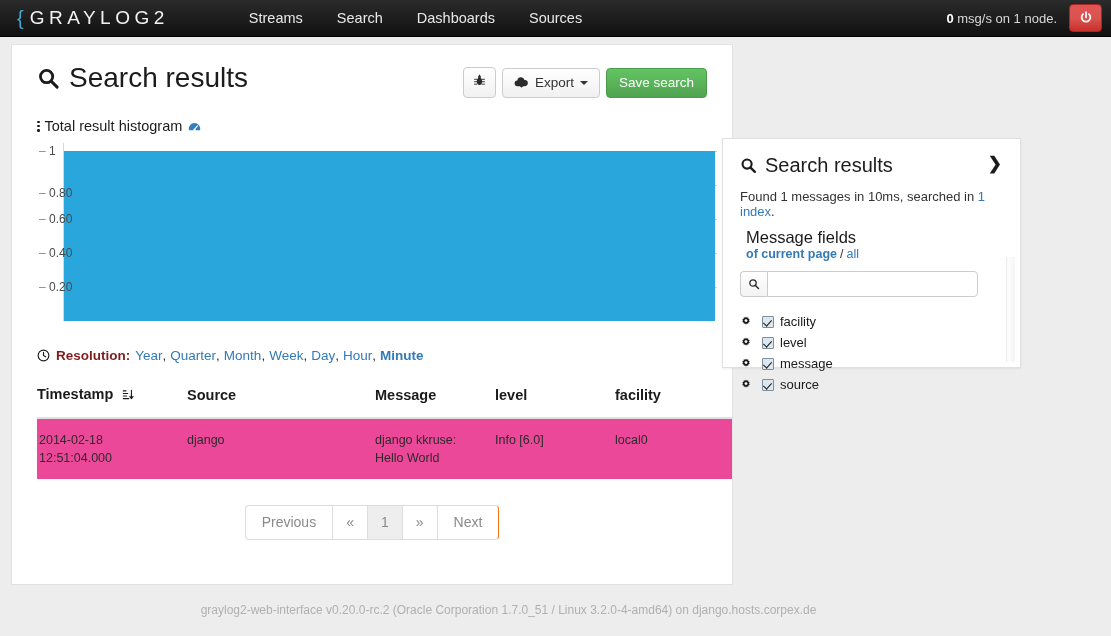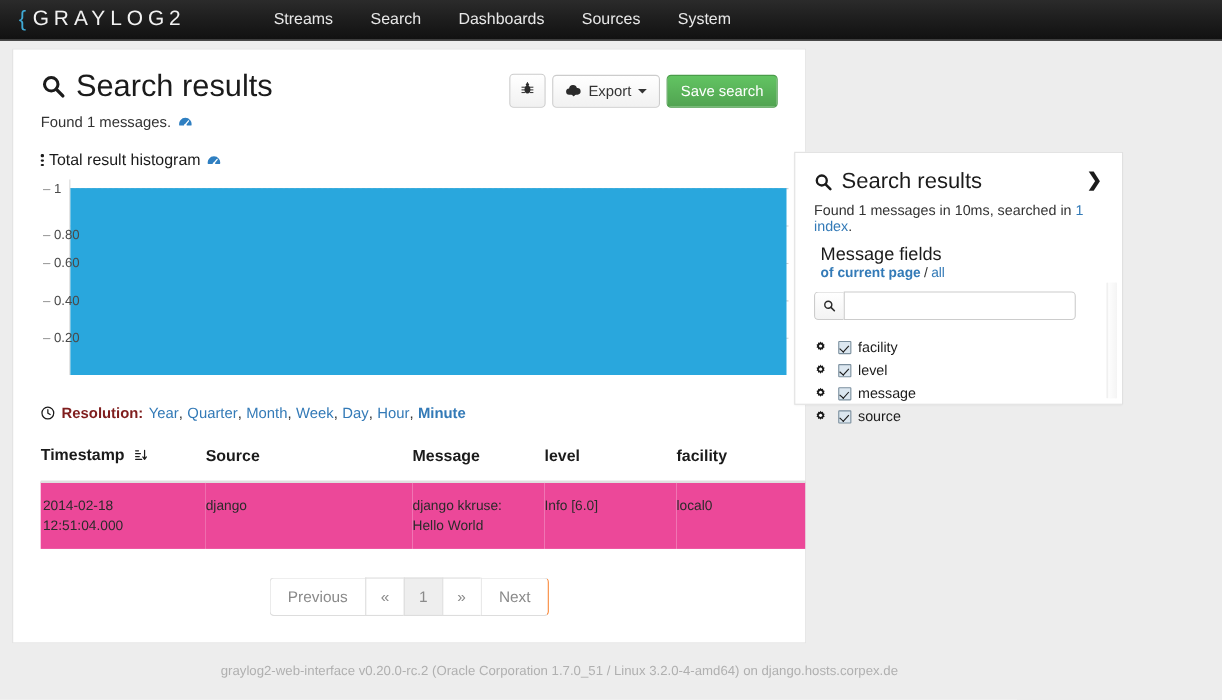--- a/index.html
+++ b/index.html
@@ -165,21 +165,21 @@
   .sb-inner { padding: 15px 17px 0 17px; position: relative; height: 100%; }
   .sb-title {
     font-size: 20px; color: #1b1b1b; font-weight: 400;
     display: flex; align-items: center; line-height: 1.15;
   }
   .sb-title .mag { margin-right: 8px; display: inline-flex; }
   .sb-chevron {
     position: absolute; right: 18px; top: 16px; cursor: pointer;
     font-size: 17px; color: #1b1b1b; font-weight: bold; line-height: 1;
   }
-  .sb-found { font-size: 13px; color: #333; margin-top: 6px; }
+  .sb-found { font-size: 13px; color: #333; margin-top: 12px; }
   .sb-found a { color: #337ab7; text-decoration: none; cursor: pointer; }
   .sb-fields {
     margin-top: 9px; font-size: 16.5px; color: #1b1b1b;
     display: flex; align-items: baseline; flex-wrap: wrap; flex-direction: column;
   }
   .sb-fields .sub { font-size: 12.5px; margin-left: 6px; }
   .sb-fields .sub a { color: #337ab7; text-decoration: none; cursor: pointer; }
   .sb-fields .sub a.bold { font-weight: bold; }
   .sb-fields .sub .slash { color: #333; margin: 0 3px; }
 
@@ -232,48 +232,46 @@
   <div class="navbar">
     <div class="brand">
       <span class="brace">{</span>
       <span>GRAYLOG2</span>
     </div>
     <div class="nav-links">
       <a class="nav-link">Streams</a>
       <a class="nav-link">Search</a>
       <a class="nav-link">Dashboards</a>
       <a class="nav-link">Sources</a>
-      <a class="nav-link">System</a>
+    </div>
+    <div class="nav-right">
+      <div class="nav-stats"><b>0</b><span> msg/s on 1 node.</span></div>
+      <div class="power-btn">
+        <svg width="14" height="14" viewBox="0 0 16 16">
+          <path d="M8 1.2v6.2" stroke="#fff" stroke-width="2" stroke-linecap="round" fill="none"></path>
+          <path d="M4.6 3.6a5 5 0 1 0 6.8 0" stroke="#fff" stroke-width="2" fill="none" stroke-linecap="round"></path>
+        </svg>
+      </div>
     </div>
   </div>
 
   <div class="card">
     <div class="card-inner">
 
       <div class="title-row">
         <div>
           <h1 class="page-title">
             <span class="mag">
               <svg width="23" height="23" viewBox="0 0 24 24">
                 <circle cx="10" cy="10" r="6.4" stroke="#1b1b1b" stroke-width="2.9" fill="none"></circle>
                 <path d="M14.9 14.9 L21 21" stroke="#1b1b1b" stroke-width="3.2" stroke-linecap="round"></path>
               </svg>
             </span>
             <span>Search results</span>
           </h1>
-          <div class="subtitle">
-            <span>Found 1 messages.</span>
-            <span class="gauge-ico">
-              <svg width="13" height="13" viewBox="0 0 16 16">
-                <path d="M1.2 12.5a7 7 0 1 1 13.6 0z" fill="#2f7fc1"></path>
-                <circle cx="8" cy="12.3" r="1.5" fill="#fff"></circle>
-                <path d="M8 11.6 L11.6 7.2" stroke="#fff" stroke-width="1.4" stroke-linecap="round"></path>
-              </svg>
-            </span>
-          </div>
         </div>
         <div class="actions">
           <button class="btn btn-icon">
             <span>
               <svg width="13" height="13" viewBox="0 0 16 16">
                 <ellipse cx="8" cy="9" rx="3.3" ry="4.5" fill="#2b2b2b"></ellipse>
                 <circle cx="8" cy="3.6" r="1.8" fill="#2b2b2b"></circle>
                 <path d="M1.8 6.5h3M11.2 6.5h3M1.8 9.5h3M11.2 9.5h3M1.8 12.5h3M11.2 12.5h3" stroke="#2b2b2b" stroke-width="1.1" stroke-linecap="round"></path>
                 <path d="M8 2.4V.8" stroke="#2b2b2b" stroke-width="1.1"></path>
               </svg>

